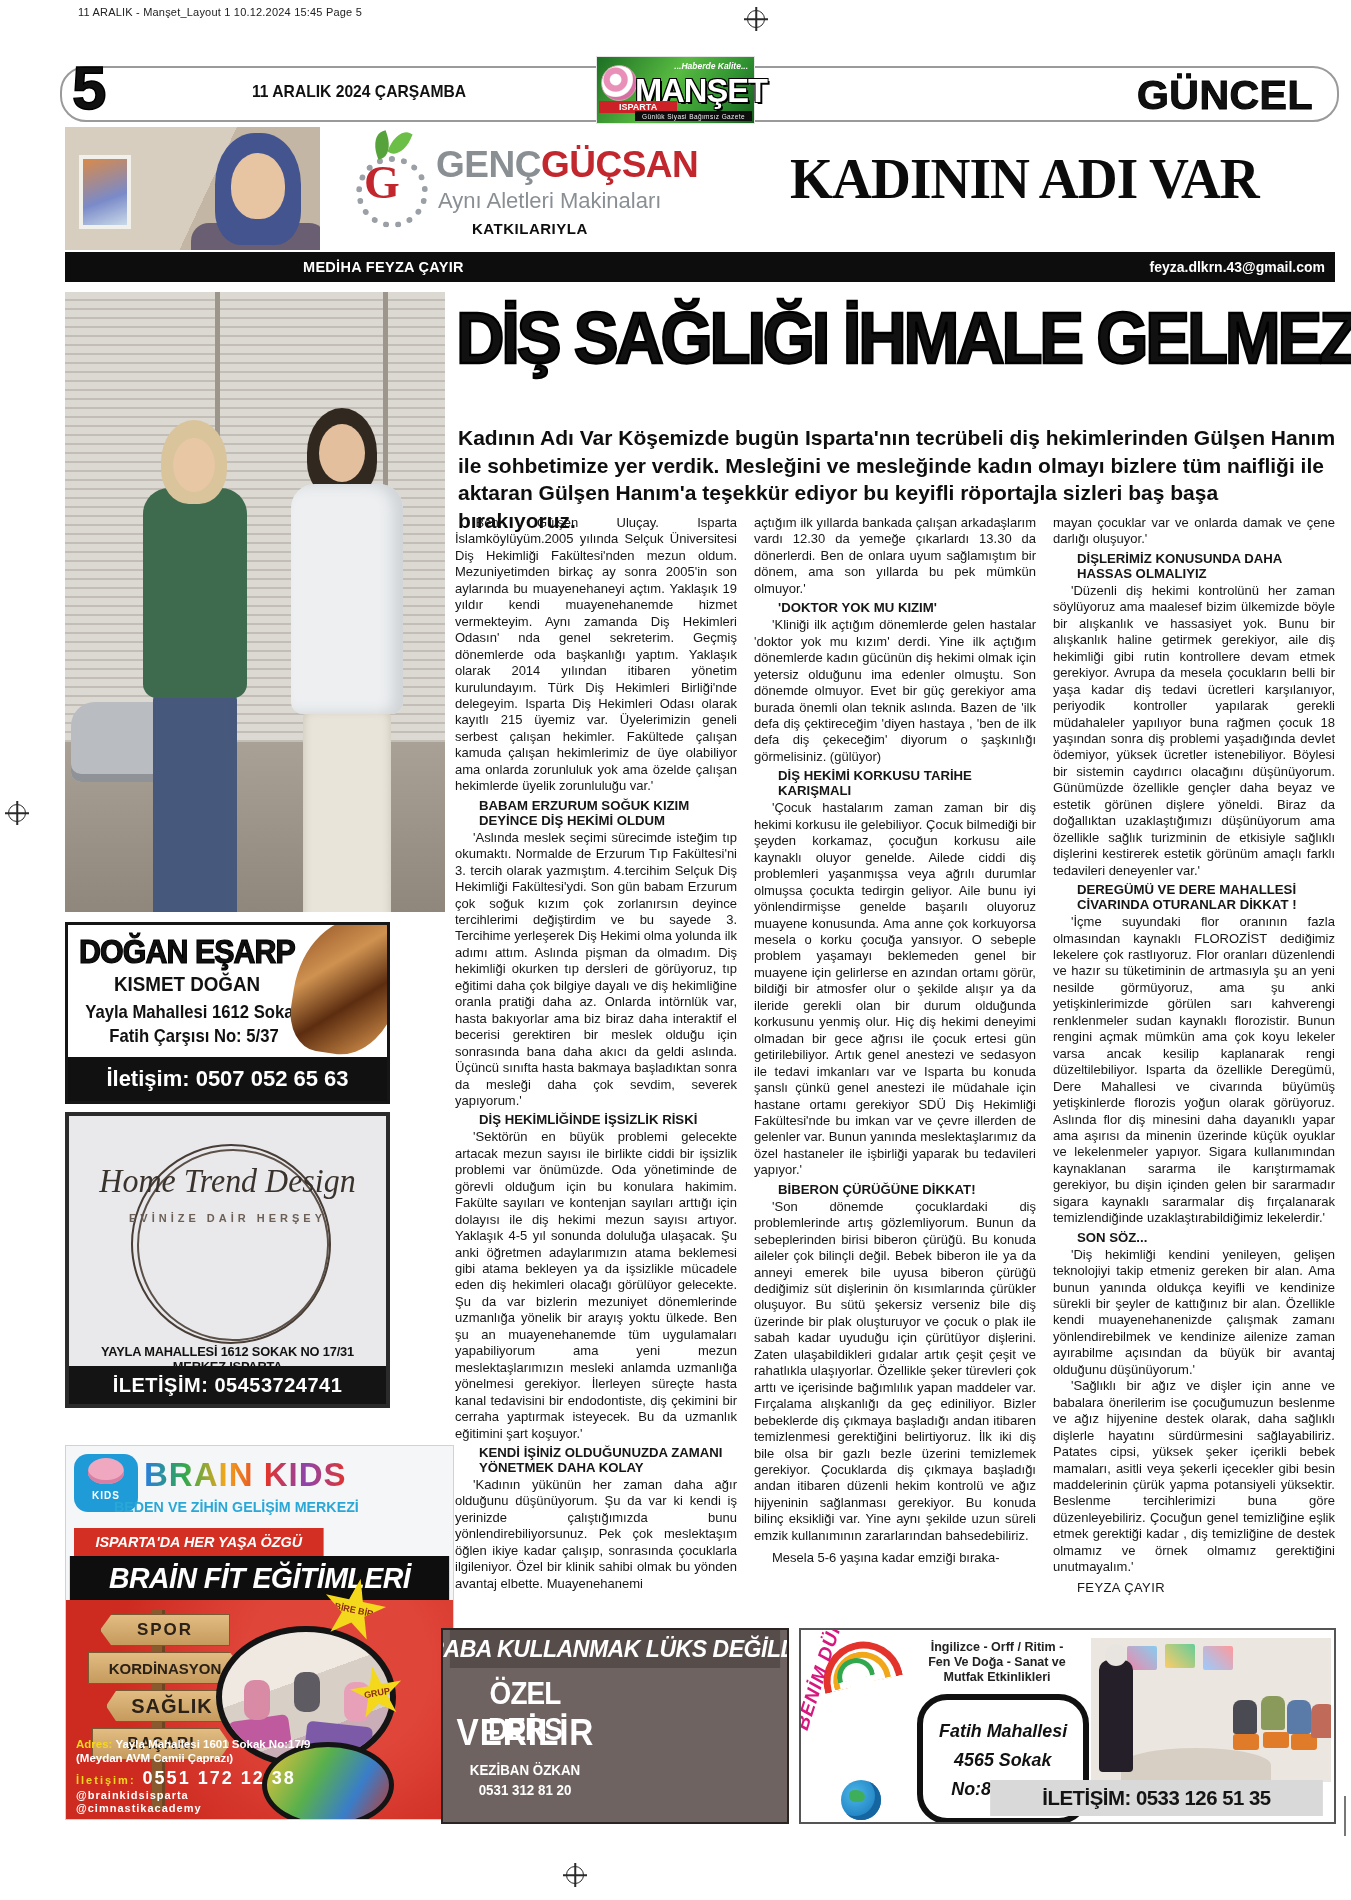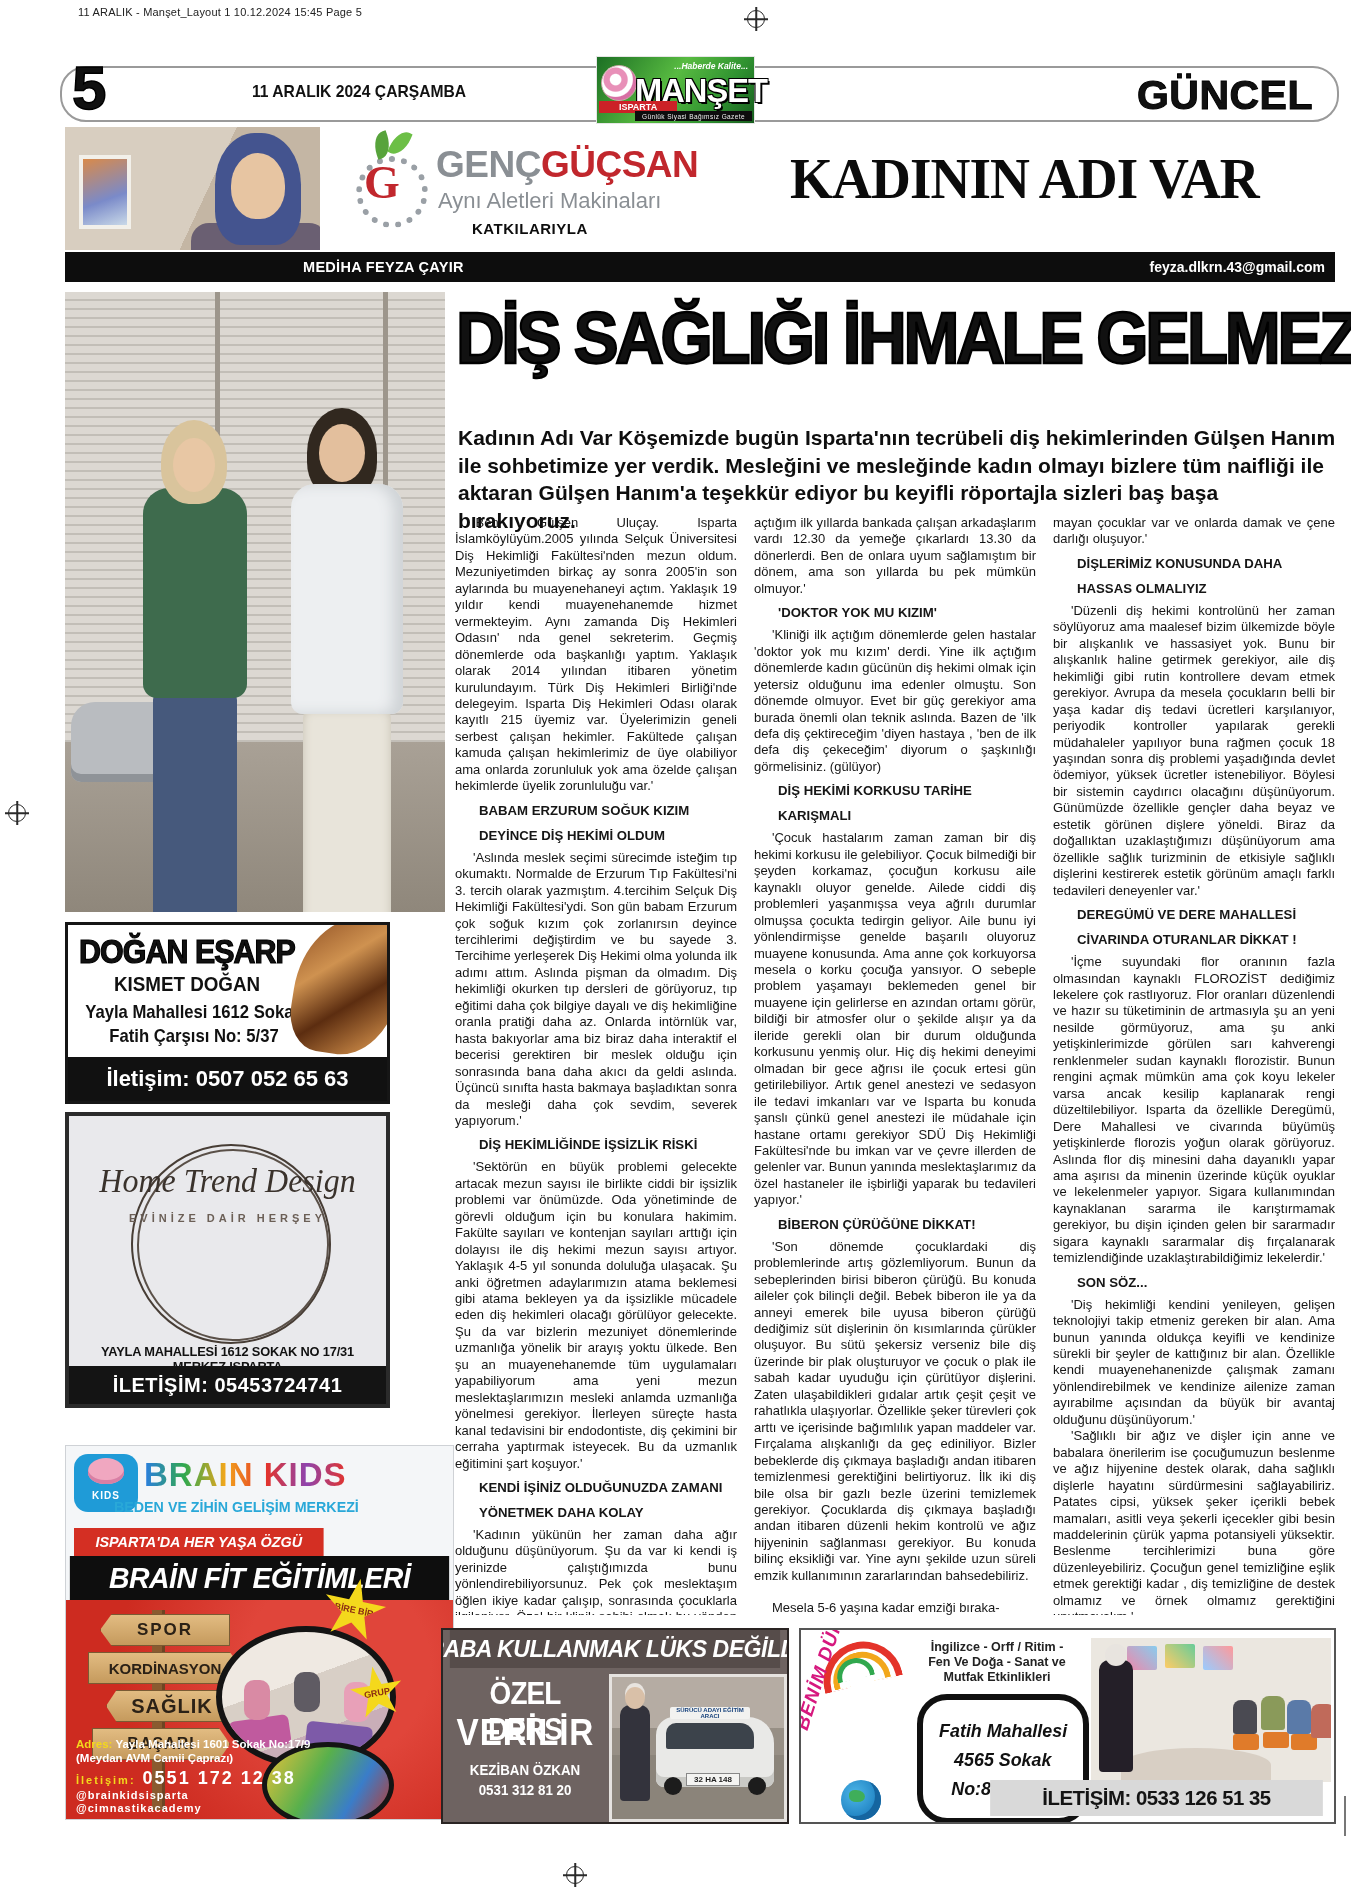--- a/index.html
+++ b/index.html
@@ -77,22 +77,22 @@
   .fig-white-pants{left:238px;top:418px;width:88px;height:240px;border-radius:8px;background:#e8e4da;box-shadow:inset 0 0 10px #c6c0b2;}
 
   
   .headline{left:456px;top:296px;width:884px;font-size:73px;font-weight:bold;letter-spacing:-3.5px;
             white-space:nowrap;-webkit-text-stroke:2.4px #000;transform:scaleX(.92);transform-origin:left;}
   .lead{left:458px;top:424px;width:878px;font-size:21px;font-weight:bold;line-height:27.5px;color:#0e0e0e;}
   .article-columns{left:455px;top:515px;width:882px;height:1100px;display:flex;gap:17px;overflow:hidden;}
   .article-column{width:282px;overflow:hidden;font-size:13px;line-height:16.45px;text-align:justify;color:#161616;}
   .article-column p{margin:0;text-indent:18px;}
   .article-column p.cont{text-indent:0;}
-  .article-column p.loose{margin-top:16px;}
-  .article-column h4{margin:3px 0 2px 0;padding-left:24px;font-size:13.2px;line-height:25px;text-align:left;}
+  .article-column p.loose{margin-top:6px;}
+  .article-column h4{margin:3px 0 2px 0;padding-left:24px;font-size:13.2px;line-height:15px;text-align:left;}
   .byline{margin-top:4px;padding-left:24px;font-weight:normal;letter-spacing:.4px;}
 
   
   .ad{box-sizing:border-box;overflow:hidden;}
   .ad-dogan{left:65px;top:922px;width:325px;height:182px;background:#fff;border:3px solid #161616;}
   .dg-title{left:0;top:8px;width:238px;text-align:center;font-size:33px;font-weight:bold;letter-spacing:-1px;-webkit-text-stroke:1.2px #000;transform:scaleX(.92);}
   .dg-sub{left:0;top:48px;width:238px;text-align:center;font-size:20px;font-weight:bold;transform:scaleX(.94);}
   .dg-l1{left:0;top:76px;width:252px;text-align:center;font-size:18.5px;font-weight:bold;transform:scaleX(.9);}
   .dg-l2{left:0;top:100px;width:252px;text-align:center;font-size:18.5px;font-weight:bold;transform:scaleX(.9);}
   .dg-bar{left:0;bottom:0;top:auto;width:100%;height:44px;background:#111;color:#fff;text-align:center;
@@ -352,30 +352,20 @@
       </div>
     </div>
   </div>
 
   <div class="abs ad ad-araba">
     <div class="abs ar-band">ARABA KULLANMAK LÜKS DEĞİLDİR</div>
     <div class="abs ar-l1">ÖZEL DERS</div>
     <div class="abs ar-l2">VERİLİR</div>
     <div class="abs ar-name">KEZİBAN ÖZKAN</div>
     <div class="abs ar-phone">0531 312 81 20</div>
-    <div class="abs ar-photo">
-      <div class="abs ar-woman"></div>
-      <div class="abs ar-whead"></div>
-      <div class="abs ar-car"></div>
-      <div class="abs ar-win"></div>
-      <div class="abs ar-sign">SÜRÜCÜ ADAYI EĞİTİM ARACI</div>
-      <div class="abs ar-wheel w1"></div>
-      <div class="abs ar-wheel w2"></div>
-      <div class="abs ar-plate">32 HA 148</div>
-    </div>
   </div>
 
   <div class="abs ad ad-benim">
     <div class="abs bd-rainbow">
       <div class="abs in1"></div>
       <div class="abs in2"></div>
     </div>
     <div class="abs bd-logotext">BENİM DÜNYAM</div>
     <div class="abs bd-globe"></div>
     <div class="abs bd-activities">İngilizce - Orff / Ritim - Fen Ve Doğa - Sanat ve Mutfak Etkinlikleri</div>

